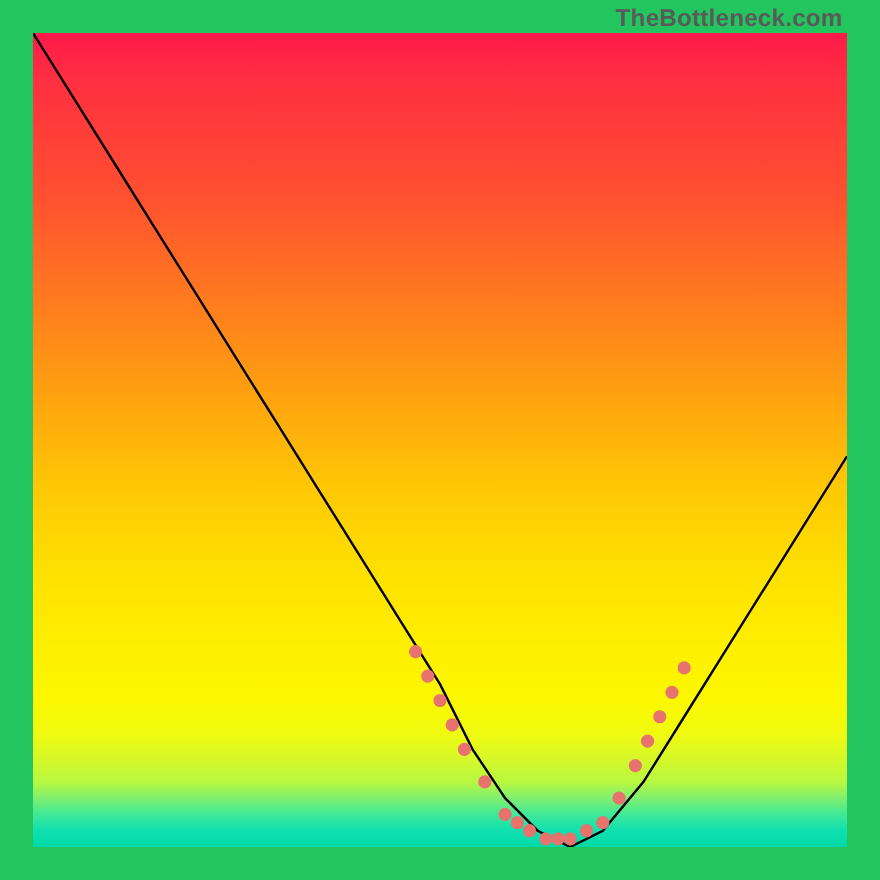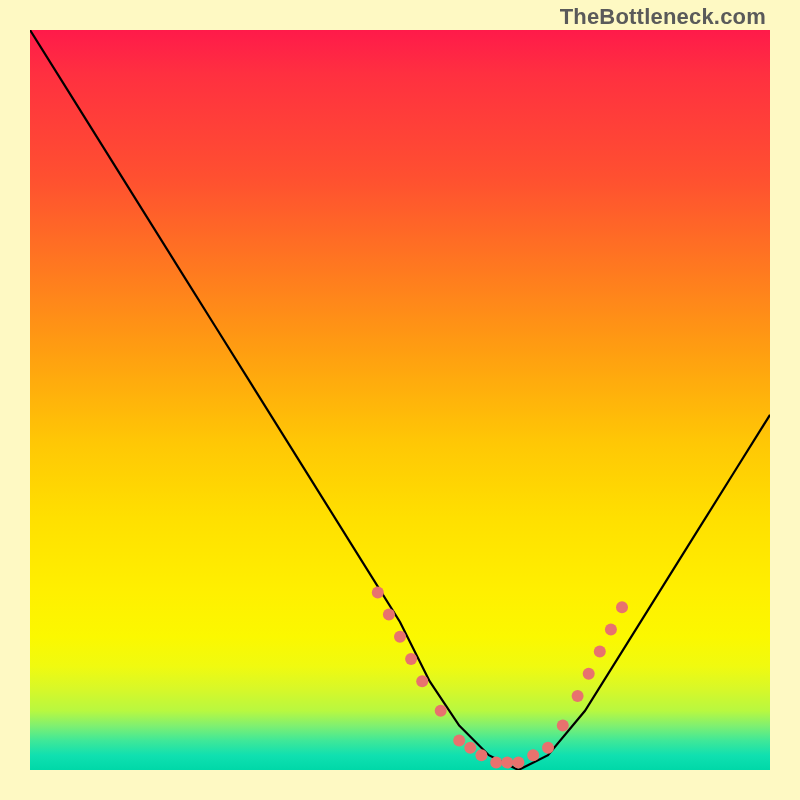--- a/index.html
+++ b/index.html
@@ -7,21 +7,21 @@
     padding: 0;
     background: #000;
     width: 800px;
     height: 800px;
     overflow: hidden;
     font-family: Arial, Helvetica, sans-serif;
   }
   .outer {
     width: 800px;
     height: 800px;
-    background: #fef9c3;
+    background: #22c55e;
     position: relative;
   }
   .plot {
     position: absolute;
     left: 30px;
     top: 30px;
     width: 740px;
     height: 740px;
     background: linear-gradient(
       to bottom,

